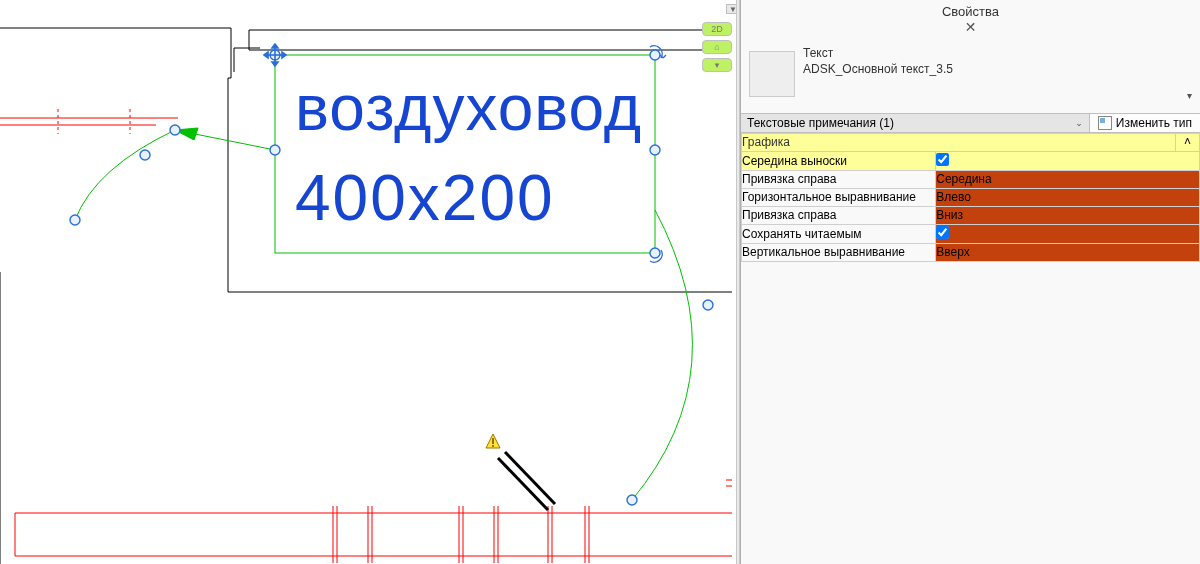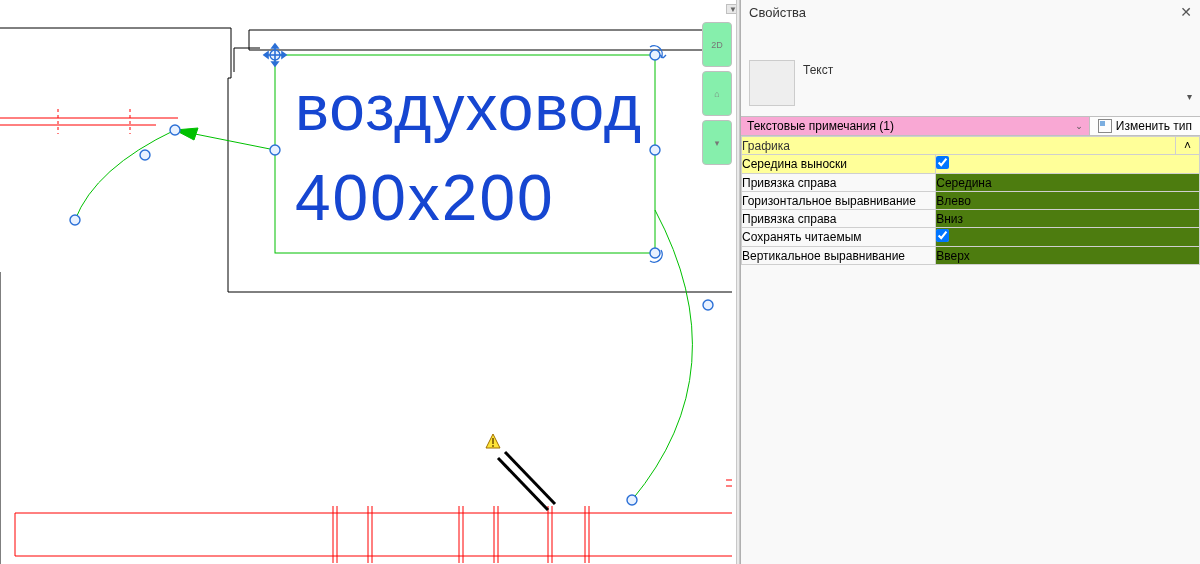--- a/index.html
+++ b/index.html
@@ -1,41 +1,41 @@
 <!DOCTYPE html>
 <html><head>
 <meta charset="utf-8">
 <style>
   * { box-sizing: border-box; margin: 0; padding: 0; }
   body { font-family: "Segoe UI", Arial, sans-serif; font-size: 12px; background: #fff; overflow: hidden; }
   .app { display: flex; width: 1200px; height: 564px; }
   .canvas-area { width: 740px; height: 100%; position: relative; background: #fff; overflow: hidden; }
   .props-panel { flex: 1; height: 100%; border-left: 1px solid #b0b0b0; background: #f9f9f9; display: flex; flex-direction: column; }
-  .panel-title { display: flex; justify-content: space-between; align-items: center; padding: 4px 8px; font-size: 13px; color: #333; }
+  .panel-title { display: flex; justify-content: space-between; align-items: center; padding: 4px 8px; font-size: 13px; color: #333; flex-direction: column; }
   .close-x { font-size: 14px; cursor: pointer; color: #555; }
-  .type-sel { display: flex; align-items: center; padding: 6px 8px 10px 8px; gap: 8px; margin-top: 30px; }
+  .type-sel { display: flex; align-items: center; padding: 6px 8px 10px 8px; gap: 8px; }
   .type-thumb { width: 46px; height: 46px; background: #eee; border: 1px solid #ccc; }
   .type-labels { flex: 1; font-size: 12px; color: #333; line-height: 1.35; }
   .type-labels .dd { float: right; font-size: 10px; color: #555; margin-top: 12px; }
   .filter-row { display: flex; align-items: stretch; border-top: 1px solid #c0c0c0; border-bottom: 1px solid #c0c0c0; }
-  .filter-combo { flex: 1; display: flex; align-items: center; padding: 2px 6px; background: #f9a8d4; border-right: 1px solid #c0c0c0; justify-content: space-between; }
+  .filter-combo { flex: 1; display: flex; align-items: center; padding: 2px 6px; background: #e5e5e5; border-right: 1px solid #c0c0c0; justify-content: space-between; }
   .filter-combo .dd2 { font-size: 9px; color: #555; }
   .edit-type-btn { display: flex; align-items: center; gap: 4px; padding: 2px 8px; background: #fdfdfd; cursor: pointer; }
   .edit-type-btn .ico { width: 14px; height: 14px; border: 1px solid #888; display:inline-block; position:relative; }
   .edit-type-btn .ico::after { content:""; position:absolute; left:1px; top:1px; width:5px; height:5px; background:#7baee0; }
   .grid { border-collapse: collapse; width: 100%; }
   .grid th, .grid td { border: 1px solid #cfcfcf; padding: 1px 0; height: 18px; font-weight: normal; text-align: left; vertical-align: middle; font-size: 12px; }
   .grid th.group { background: #ececec; color: #333; }
   .grid .collapse { width: 24px; text-align: center; background: #ececec; }
-  .grid td.val { background: #4d7c0f; width: 240px; }
+  .grid td.val { background: #c2410c; width: 240px; }
   .hl td, .hl th { background: #ffff99 !important; }
   .chk { width: 13px; height: 13px; }
   .canvas-svg { position: absolute; left: 0; top: 0; }
   .viewcube { position:absolute; right: 6px; top: 22px; width: 32px; display:flex; flex-direction:column; gap:4px; }
-  .vc-btn { width:30px; height:45px; border:1px solid #bfbfbf; border-radius:4px; background:#86efac; font-size:9px; display:flex; align-items:center; justify-content:center; color:#777; }
+  .vc-btn { width:30px; height:14px; border:1px solid #bfbfbf; border-radius:4px; background:#bef264; font-size:9px; display:flex; align-items:center; justify-content:center; color:#777; }
   .pull-bar { position:absolute; right:0; top:4px; width:14px; height:10px; background:#e8e8e8; border:1px solid #c0c0c0; display:flex; align-items:center; justify-content:center; }
   .pull-bar span { font-size:8px; color:#666; }
   .sep-vert { position:absolute; left:736px; top:0; width:4px; height:100%; background:#eaeaea; border-left:1px solid #c8c8c8; border-right:1px solid #c8c8c8; }
 </style>
 </head>
 <body>
 
 <div class="app">
   <div class="canvas-area">
     <svg class="canvas-svg" width="740" height="564">
@@ -155,20 +155,21 @@
   <div class="props-panel">
     <div class="panel-title">
       <span>Свойства</span>
       <span class="close-x">✕</span>
     </div>
 
     <div class="type-sel">
       <div class="type-thumb"></div>
       <div class="type-labels">
         <div>Текст</div>
+        <div>ADSK_Основной текст_3.5</div>
         <span class="dd">▾</span>
       </div>
     </div>
 
     <div class="filter-row">
       <div class="filter-combo">
         <span>Текстовые примечания (1)</span>
         <span class="dd2">⌄</span>
       </div>
       <div class="edit-type-btn">

